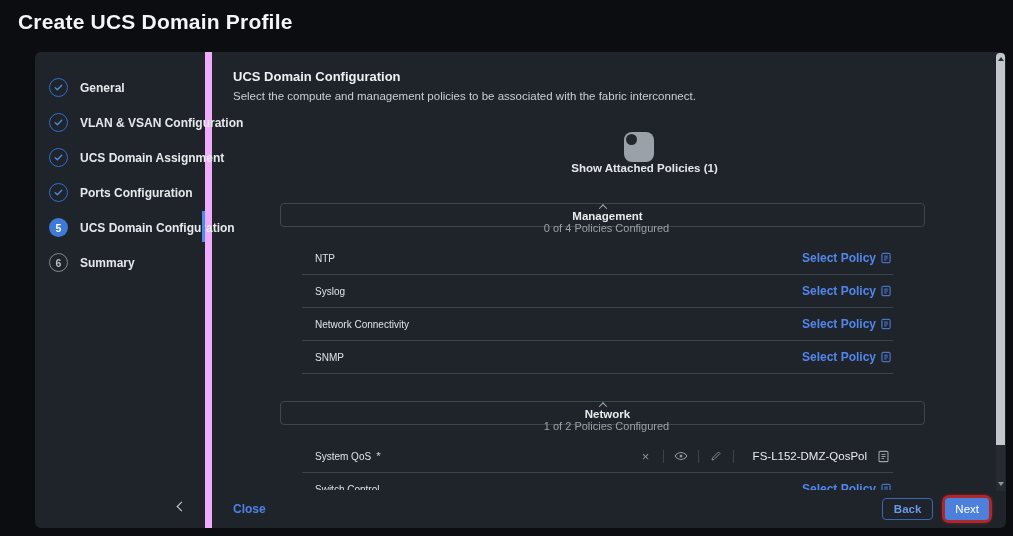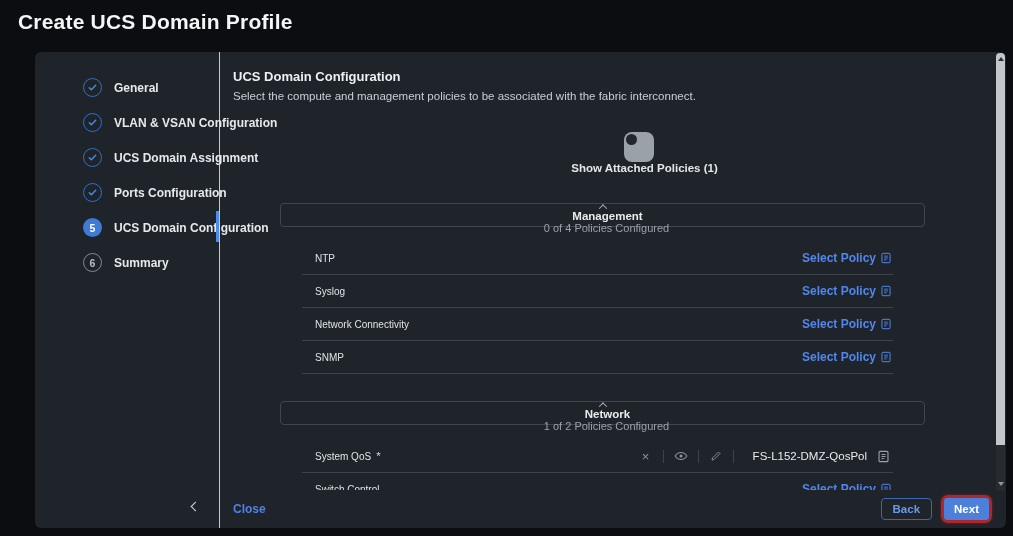--- a/index.html
+++ b/index.html
@@ -8,21 +8,21 @@
   .page { position:relative; width:1013px; height:536px; background:#0b0d10; overflow:hidden; }
 
   
   .app-header { position:absolute; left:0; top:0; width:100%; height:46px; }
   .app-title { position:absolute; left:18px; top:10px; font-size:21px; font-weight:bold; color:#f3f5f7; letter-spacing:.2px; }
 
   
   .card { position:absolute; left:35px; top:52px; width:971px; height:476px; background:#1f242a; border-radius:6px; }
 
   
-  .sidebar { position:absolute; left:8px; top:0; bottom:0; width:177px; border-right:1px solid #f0abfc;padding-left:26px; }
+  .sidebar { position:absolute; left:0; top:0; bottom:0; width:177px; border-right:7px solid #f0abfc; }
   .steps { padding-top:18px; }
   .step { position:relative; height:35px; display:flex; align-items:center; padding-left:14px; cursor:pointer; }
   .step-ico { width:19px; height:19px; border-radius:50%; display:flex; align-items:center; justify-content:center; flex:0 0 19px; }
   .step-ico.done { border:1.5px solid #2f6fcd; }
   .step-ico.done svg { display:block; }
   .step-ico.active { background:#3f7ad6; color:#fff; font-size:10.5px; font-weight:bold; }
   .step-ico.upcoming { border:1.5px solid #81888f; color:#b7bdc3; font-size:10.5px; font-weight:bold; }
   .step-label { margin-left:12px; font-size:12px; font-weight:bold; color:#e6e9ec; white-space:nowrap; }
   .active-bar { position:absolute; right:0; top:159px; width:3px; height:31px; background:#4c8ced; }
   .sidebar-collapse { position:absolute; right:16px; bottom:14px; width:16px; height:16px; display:flex; align-items:center; justify-content:center; cursor:pointer; }
@@ -59,21 +59,21 @@
   .pipe { width:1px; height:13px; background:#3c434b; margin:0 9px; }
   .attached-name { margin:0 8px 0 10px; font-size:11.5px; color:#e8ebee; }
   .attached .doc { color:#9aa1a8; cursor:pointer; }
 
   
   .content-footer { position:absolute; left:0; right:0; bottom:0; height:38px; display:flex; align-items:center; padding:0 14px 0 20px; }
   .close-link { color:#4d82ea; font-size:12px; font-weight:bold; cursor:pointer; }
   .footer-spacer { flex:1; }
   .btn-back { background:transparent; border:1px solid #3b67b0; color:#6b97ec; font-family:inherit; font-size:11.5px; font-weight:bold; padding:4px 11px; border-radius:4px; cursor:pointer; }
   .next-ring { margin-left:9px; border:3px solid #ae272d; border-radius:7px; padding:0; box-shadow:0 0 3px rgba(180,30,35,.7); }
-  .btn-next { display:block; background:#4c80da; border:none; color:#ffffff; font-family:inherit; font-size:11.5px; font-weight:bold; padding:5px 10px; border-radius:3px; cursor:pointer; }
+  .btn-next { display:block; background:#4c80da; border:none; color:#ffffff; font-family:inherit; font-size:11.5px; font-weight:normal; padding:5px 10px; border-radius:3px; cursor:pointer; }
 
   
   .vscroll { position:absolute; top:1px; right:1px; width:9px; height:438px; background:#262b31; border-radius:0 5px 0 0; }
   .vs-up { position:absolute; top:0; left:0; width:9px; height:12px; background:#c3c7cc; border-radius:4px 4px 0 0; display:flex; align-items:center; justify-content:center; cursor:pointer; }
   .vs-up::after { content:""; border-left:3px solid transparent; border-right:3px solid transparent; border-bottom:4px solid #2a2e33; }
   .vs-thumb { position:absolute; top:12px; left:0; width:9px; height:380px; background:#c3c7cc; cursor:grab; }
   .vs-down { position:absolute; bottom:2px; left:0; width:9px; height:10px; display:flex; align-items:center; justify-content:center; cursor:pointer; }
   .vs-down::after { content:""; border-left:3px solid transparent; border-right:3px solid transparent; border-top:4px solid #8d949b; }
 </style>
 </head>

